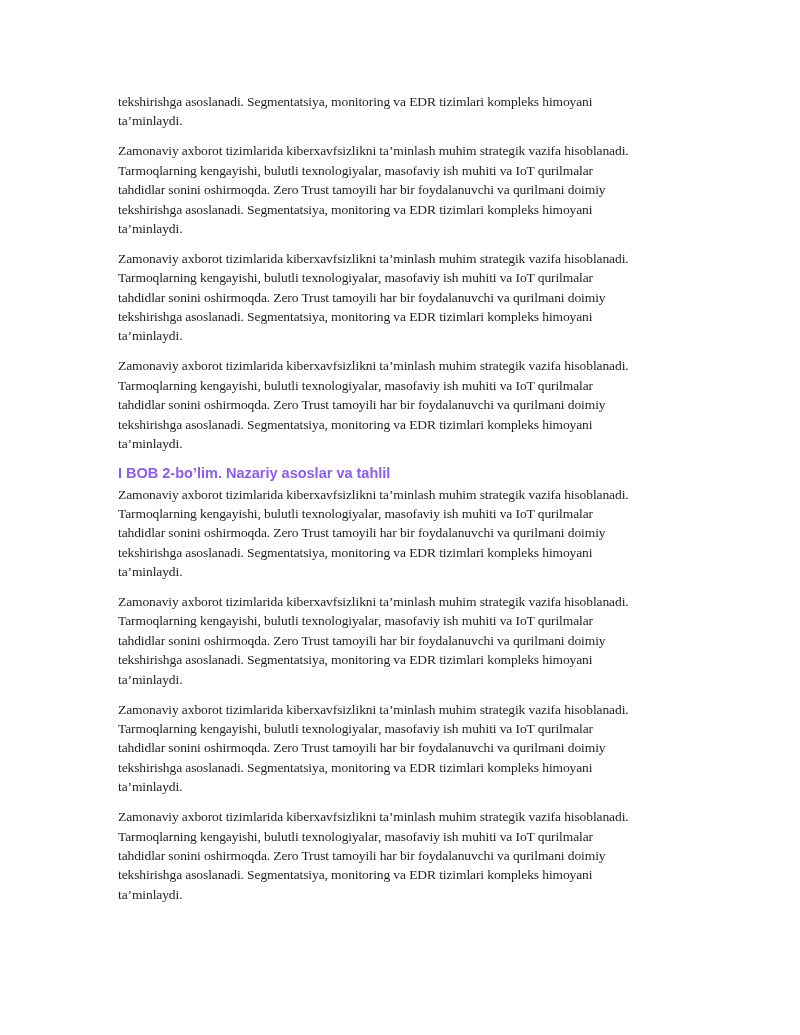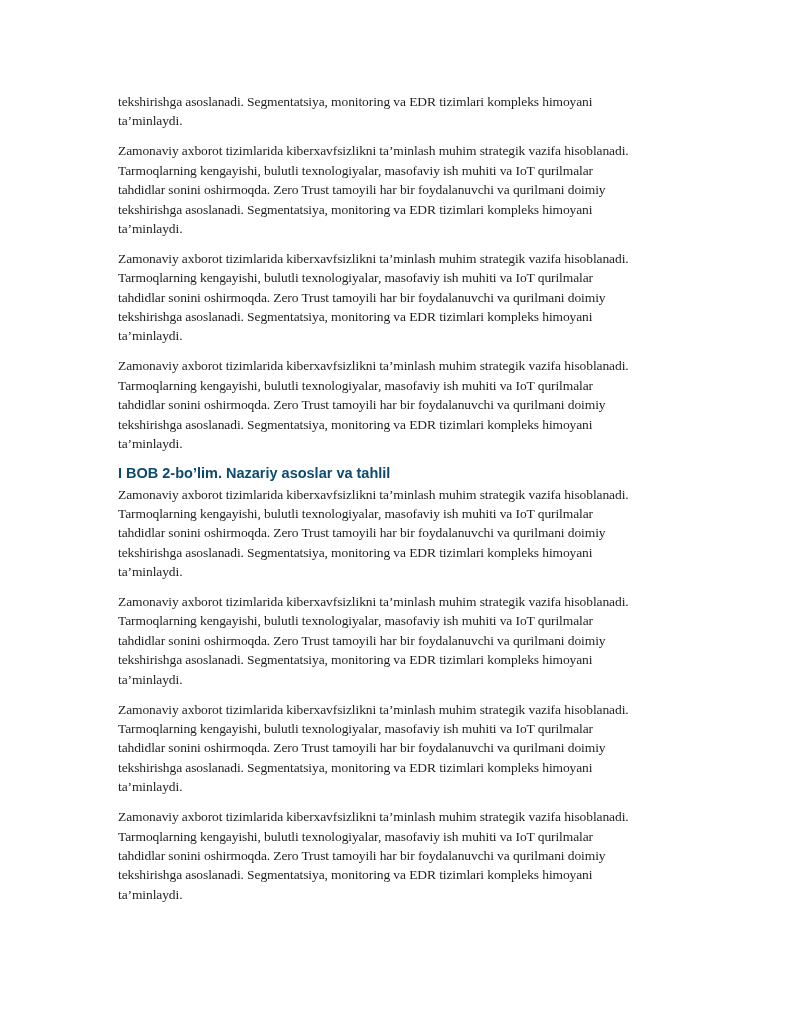--- a/index.html
+++ b/index.html
@@ -62,21 +62,21 @@
         <span class="line">tekshirishga asoslanadi. Segmentatsiya, monitoring va EDR tizimlari kompleks himoyani</span>
         <span class="line">ta’minlaydi.</span>
       </p>
       <p class="para">
         <span class="line">Zamonaviy axborot tizimlarida kiberxavfsizlikni ta’minlash muhim strategik vazifa hisoblanadi.</span>
         <span class="line">Tarmoqlarning kengayishi, bulutli texnologiyalar, masofaviy ish muhiti va IoT qurilmalar</span>
         <span class="line">tahdidlar sonini oshirmoqda. Zero Trust tamoyili har bir foydalanuvchi va qurilmani doimiy</span>
         <span class="line">tekshirishga asoslanadi. Segmentatsiya, monitoring va EDR tizimlari kompleks himoyani</span>
         <span class="line">ta’minlaydi.</span>
       </p>
-      <h2 class="heading" style="color: #0c4a6e;">I BOB 2-bo’lim. Nazariy asoslar va tahlil</h2>
+      <h2 class="heading" style="color: #8b5cf6;">I BOB 2-bo’lim. Nazariy asoslar va tahlil</h2>
       <p class="para">
         <span class="line">Zamonaviy axborot tizimlarida kiberxavfsizlikni ta’minlash muhim strategik vazifa hisoblanadi.</span>
         <span class="line">Tarmoqlarning kengayishi, bulutli texnologiyalar, masofaviy ish muhiti va IoT qurilmalar</span>
         <span class="line">tahdidlar sonini oshirmoqda. Zero Trust tamoyili har bir foydalanuvchi va qurilmani doimiy</span>
         <span class="line">tekshirishga asoslanadi. Segmentatsiya, monitoring va EDR tizimlari kompleks himoyani</span>
         <span class="line">ta’minlaydi.</span>
       </p>
       <p class="para">
         <span class="line">Zamonaviy axborot tizimlarida kiberxavfsizlikni ta’minlash muhim strategik vazifa hisoblanadi.</span>
         <span class="line">Tarmoqlarning kengayishi, bulutli texnologiyalar, masofaviy ish muhiti va IoT qurilmalar</span>

